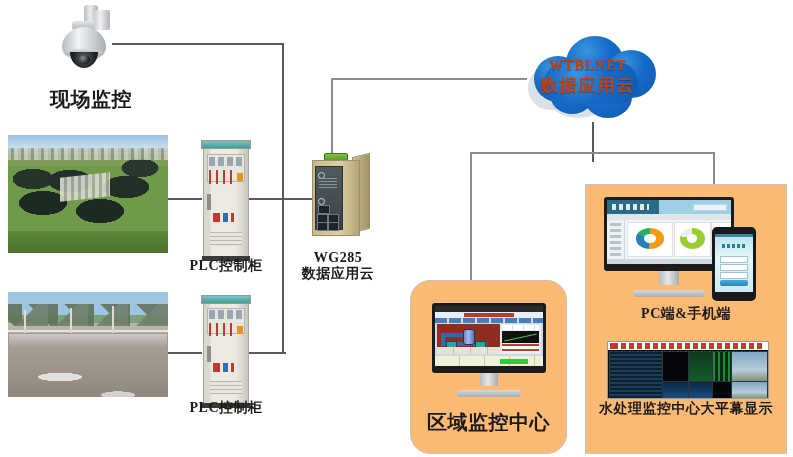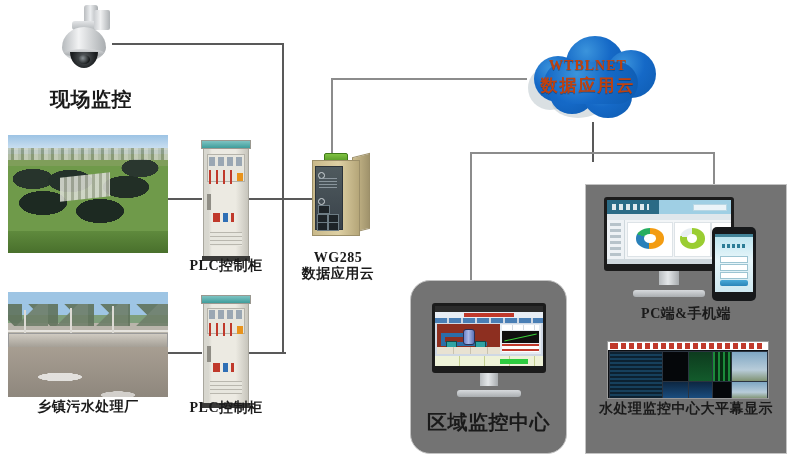--- a/index.html
+++ b/index.html
@@ -122,21 +122,21 @@
     background:radial-gradient(circle at 35% 28%,#3b94dc 0%,#1569c7 45%,#0e5bb0 100%);}
   .cloud .shadow{position:absolute;border-radius:50%;background:#bcc6cc;opacity:.55;}
   .cloud .txt{position:absolute;left:0;right:8px;text-align:center;color:#c2410c;
     font-weight:bold;text-shadow:0 1px 0 rgba(0,0,0,.25);}
   .cloud .t1{top:22px;font-size:14px;letter-spacing:1px;
     font-family:"Liberation Serif","DejaVu Serif",serif;}
   .cloud .t2{top:38px;font-size:17px;letter-spacing:2px;
     font-family:"Liberation Sans","DejaVu Sans",sans-serif;}
 
   
-  .panel-box{position:absolute;border:1px solid #c3c3c3;background:#737373;}
+  .panel-box{position:absolute;border:1px solid #c3c3c3;background:#fdba74;}
 
   
   .mon{position:absolute;}
   .mon .bezel{position:absolute;left:0;top:0;right:0;height:74%;
     background:#1b1b1b;border-radius:3px;padding:3px;box-sizing:border-box;}
   .mon .screen{position:absolute;left:3px;top:3px;right:3px;bottom:7px;overflow:hidden;}
   .mon .neck{position:absolute;left:42%;width:16%;top:74%;height:14%;
     background:linear-gradient(90deg,#b8bcbf,#e4e7e9 45%,#a7abae);}
   .mon .foot{position:absolute;left:22%;width:56%;bottom:0;height:7%;
     background:linear-gradient(#d7dadd,#a9adb0);border-radius:3px;}
@@ -278,21 +278,20 @@
 
   <div class="photo plant-rural" style="left:8px;top:292px;width:160px;height:105px;">
     <div class="mountains"></div>
     <div class="rail"></div>
     <div class="post" style="left:16px;top:18px;height:26px;"></div>
     <div class="post" style="left:62px;top:16px;height:28px;"></div>
     <div class="post" style="left:104px;top:14px;height:30px;"></div>
     <div class="wall"></div>
     <div class="water"></div>
   </div>
-  <div class="label label-15" style="left:8px;top:399px;width:160px;">乡镇污水处理厂</div>
 
   <div class="cab" style="left:203px;top:140px;width:46px;height:118px;">
     <div class="body"></div>
     <div class="top"></div>
     <div class="panel"></div>
     <div class="meters"></div>
     <div class="leds"></div>
     <div class="leds2"></div>
     <div class="amber"></div>
     <div class="handle"></div>

